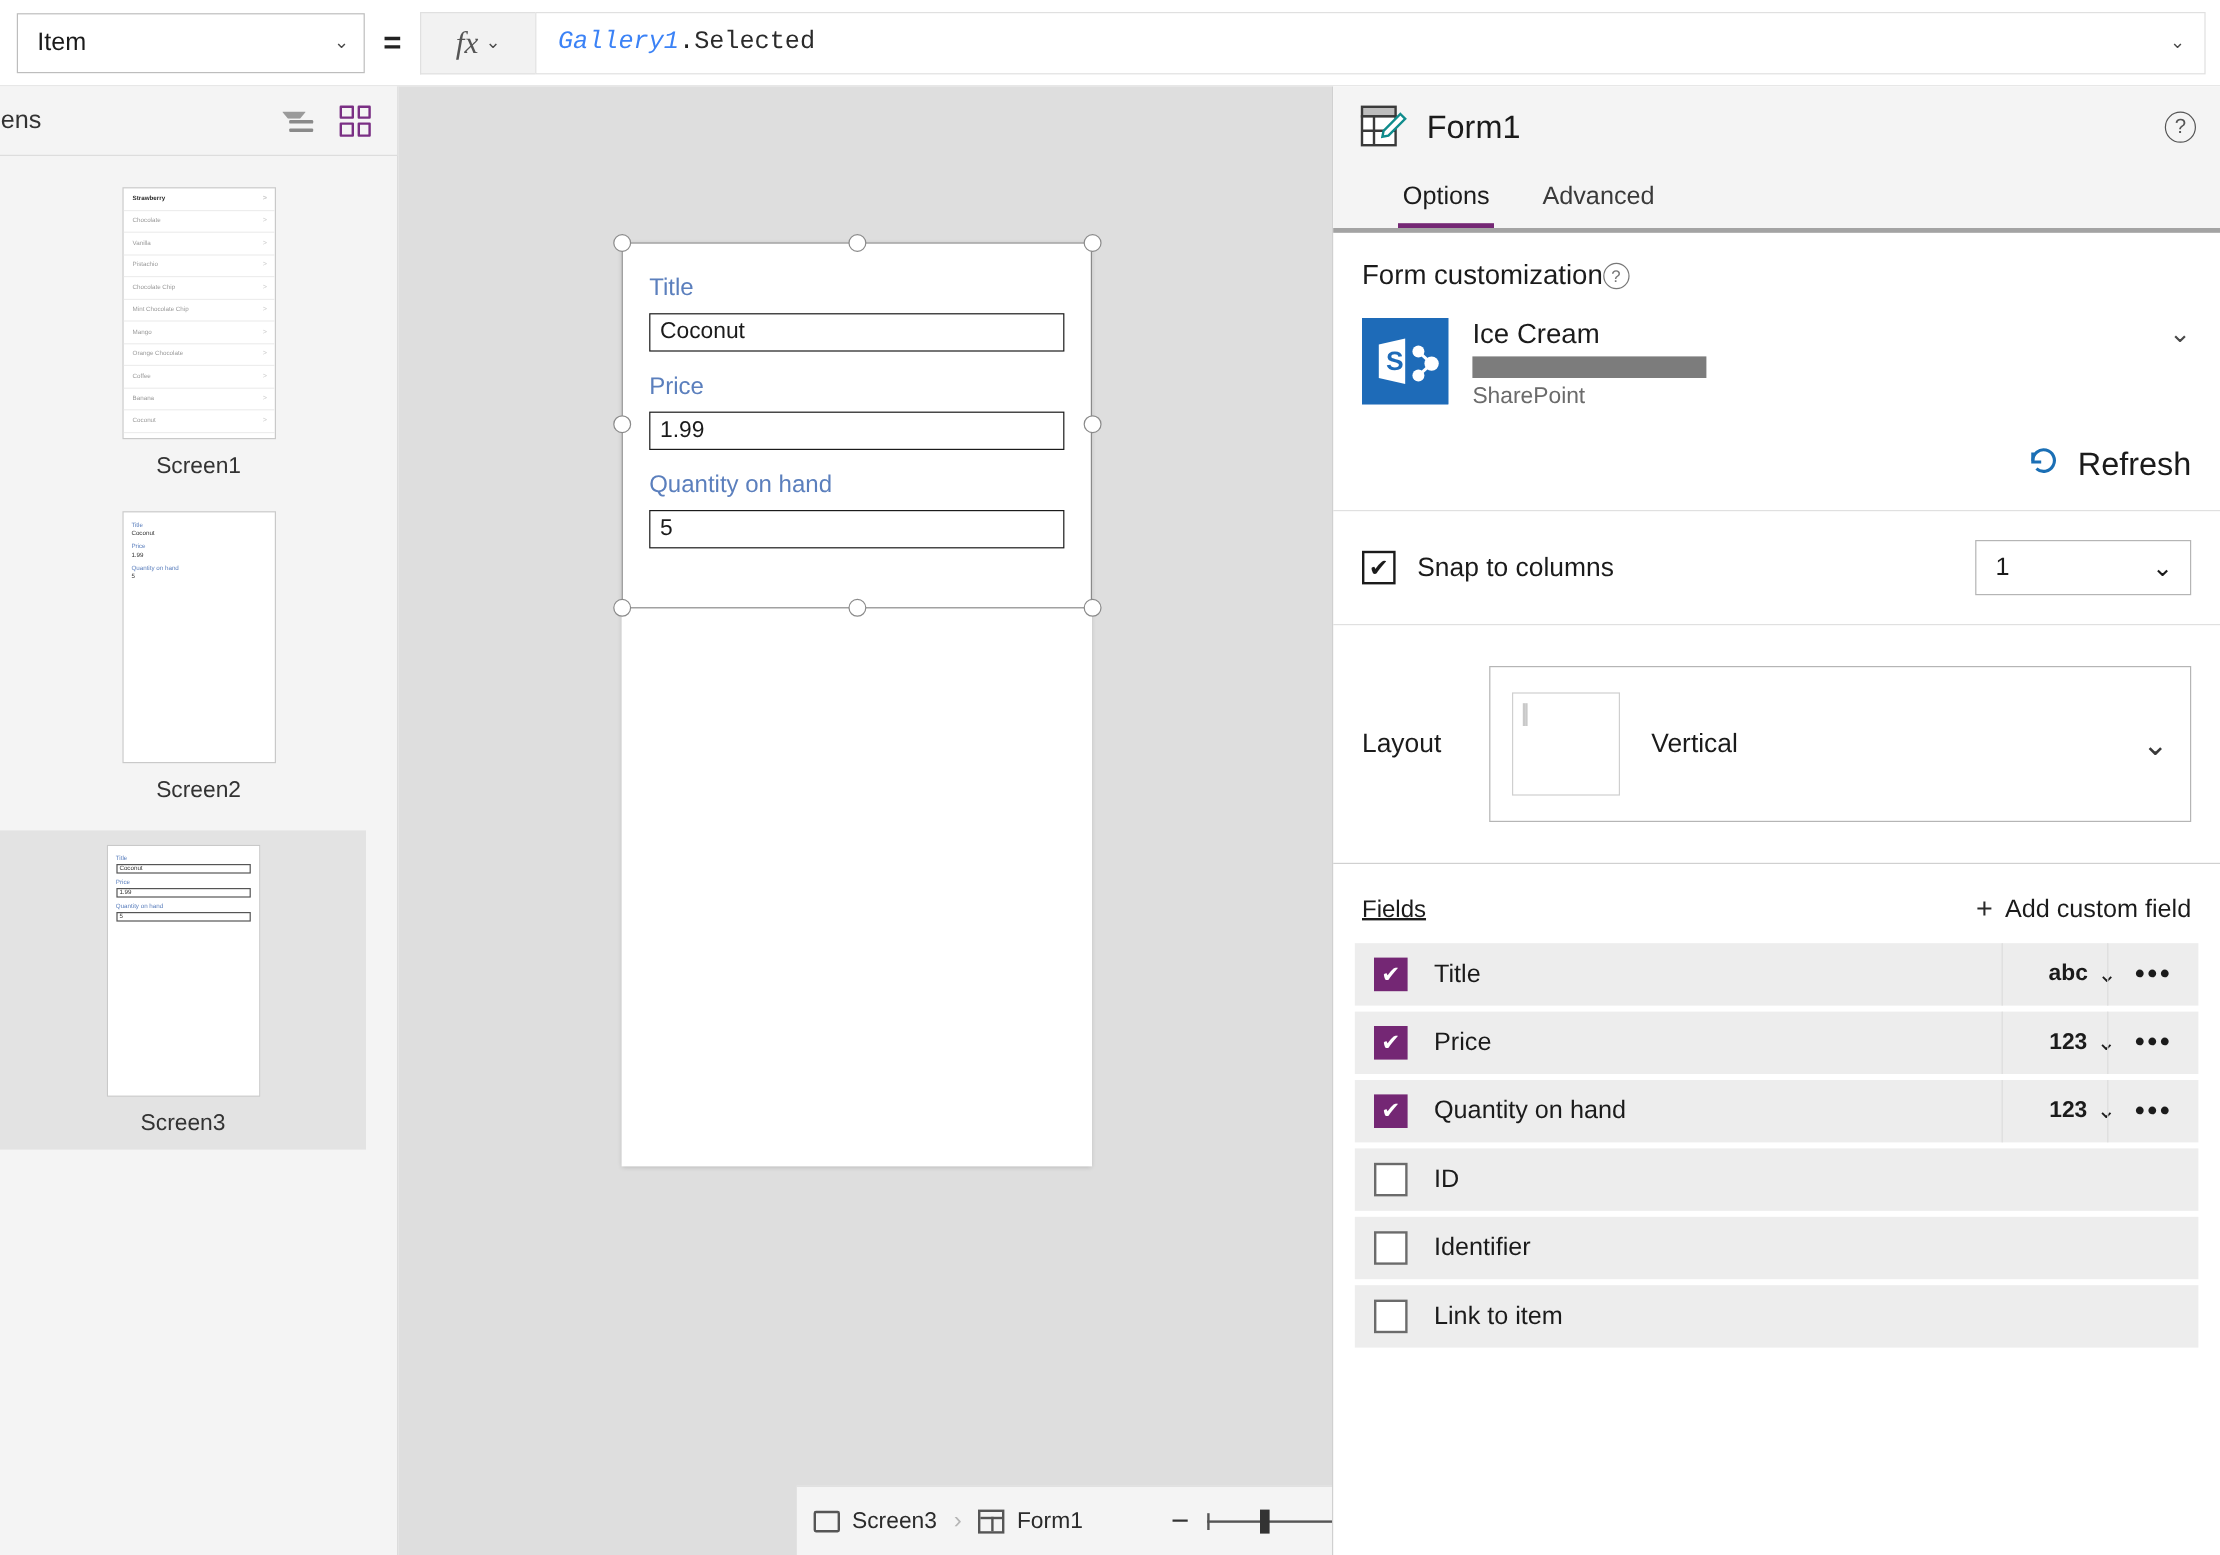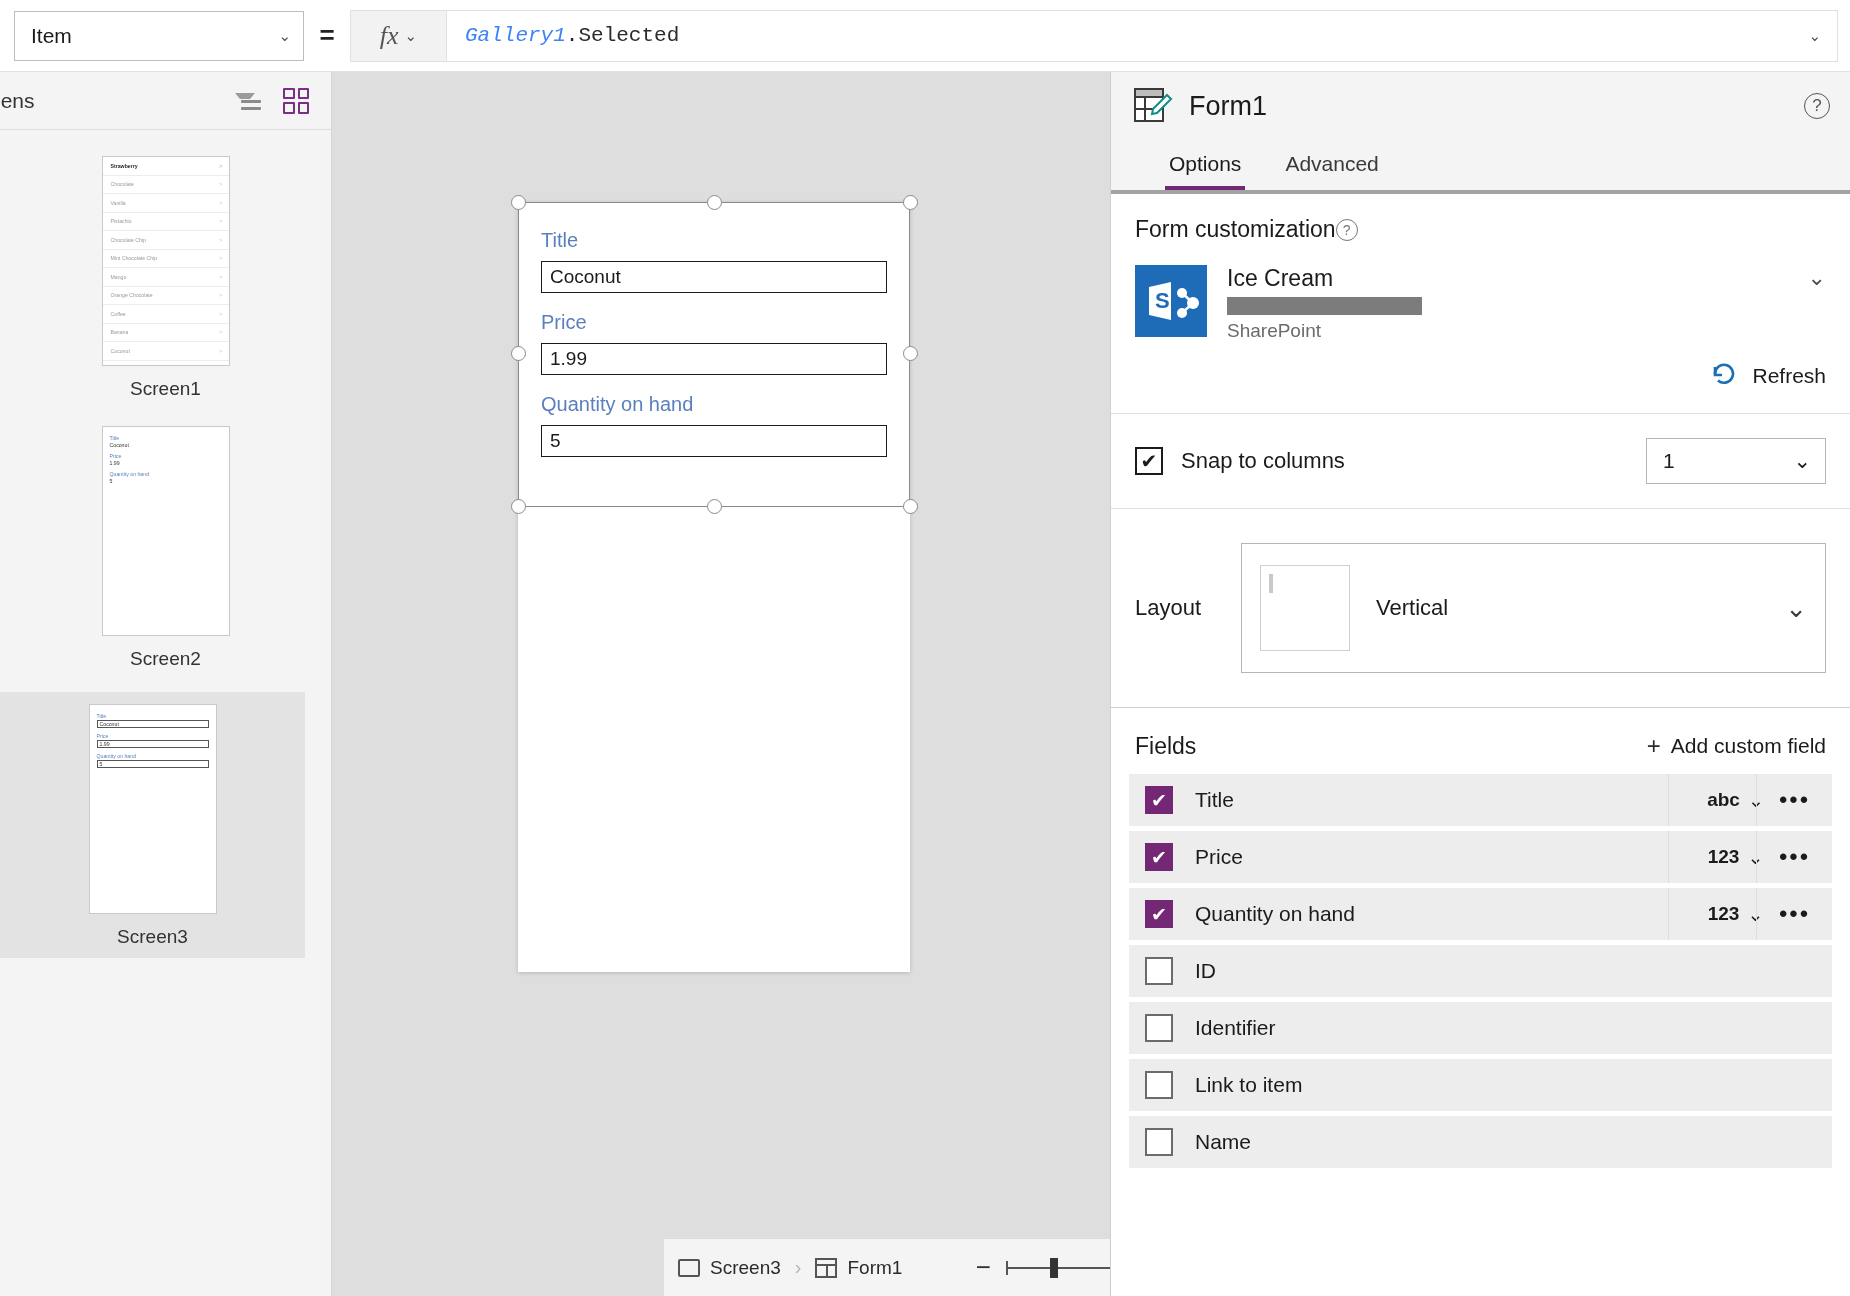--- a/index.html
+++ b/index.html
@@ -186,22 +186,22 @@
   }
   .ds-row { display: flex; align-items: flex-start; gap: 20px; margin-top: 22px; }
   .sp-icon {
     width: 72px; height: 72px; background: #1e6bb8; position: relative; flex: none;
   }
   .ds-name { font-size: 23px; color: #1b1b1b; }
   .ds-redact { width: 195px; height: 18px; background: #7c7c7c; margin: 5px 0 5px; }
   .ds-kind { font-size: 19px; color: #6b6b6b; }
   .ds-chev { margin-left: auto; color: #4a4a4a; font-size: 22px; }
   .refresh-row {
-    display: flex; align-items: center; justify-content: flex-end; gap: 12px;
-    margin-top: 18px; color: #1b1b1b; font-size: 21px;
+    display: flex; align-items: flex-end; justify-content: flex-end; gap: 12px;
+    margin-top: 28px; color: #1b1b1b; font-size: 27px;
   }
   .snap-row { display: flex; align-items: center; padding: 24px; border-bottom: 1px solid #e0e0e0; }
   .cbx {
     width: 28px; height: 28px; border: 2px solid #1b1b1b; background: #fff;
     display: flex; align-items: center; justify-content: center; font-size: 20px; color: #1b1b1b;
   }
   .snap-lbl { font-size: 22px; color: #1b1b1b; margin-left: 18px; }
   .num-sel {
     margin-left: auto; width: 180px; height: 46px; border: 1px solid #b5b5b5;
     display: flex; align-items: center; justify-content: space-between;
@@ -215,21 +215,21 @@
   }
   .lay-prev { width: 90px; height: 86px; border: 1px solid #cfcfcf; padding: 9px 8px; background:#fff; }
   .lay-prev .ln { height: 7px; background: #d2d2d2; margin-bottom: 4px; }
   .lay-prev .bx { height: 11px; border: 1px solid #c9c9c9; margin-bottom: 7px; }
   .lay-name { font-size: 22px; color: #1b1b1b; text-align: right; }
   .lay-chev { margin-left: auto; font-size: 26px; color: #3a3a3a; }
 
   .fields-head {
     display: flex; align-items: center; padding: 24px 24px 14px;
   }
-  .fields-title { font-size: 23px; color: #1b1b1b; }
+  .fields-title { font-size: 20px; color: #1b1b1b; text-decoration: underline; }
   .add-field { margin-left: auto; display: flex; align-items: center; gap: 10px;
     font-size: 21px; color: #1b1b1b; }
   .plus { font-size: 24px; color: #2b2b2b; }
 
   .field-row {
     display: flex; align-items: center; height: 52px; margin: 0 18px 5px 18px;
     background: #ededed;
   }
   .field-row.off { background: #ededed; }
   .fr-check {
@@ -553,21 +553,17 @@
       <div class="field-row off">
         <span class="fr-check offb"></span>
         <span class="fr-name">Identifier</span>
       </div>
 
       <div class="field-row off">
         <span class="fr-check offb"></span>
         <span class="fr-name">Link to item</span>
       </div>
 
-      <div class="field-row off">
-        <span class="fr-check offb"></span>
-        <span class="fr-name">Name</span>
-      </div>
 
     </div>
   </div>
 
 </div>
 
 </body></html>

